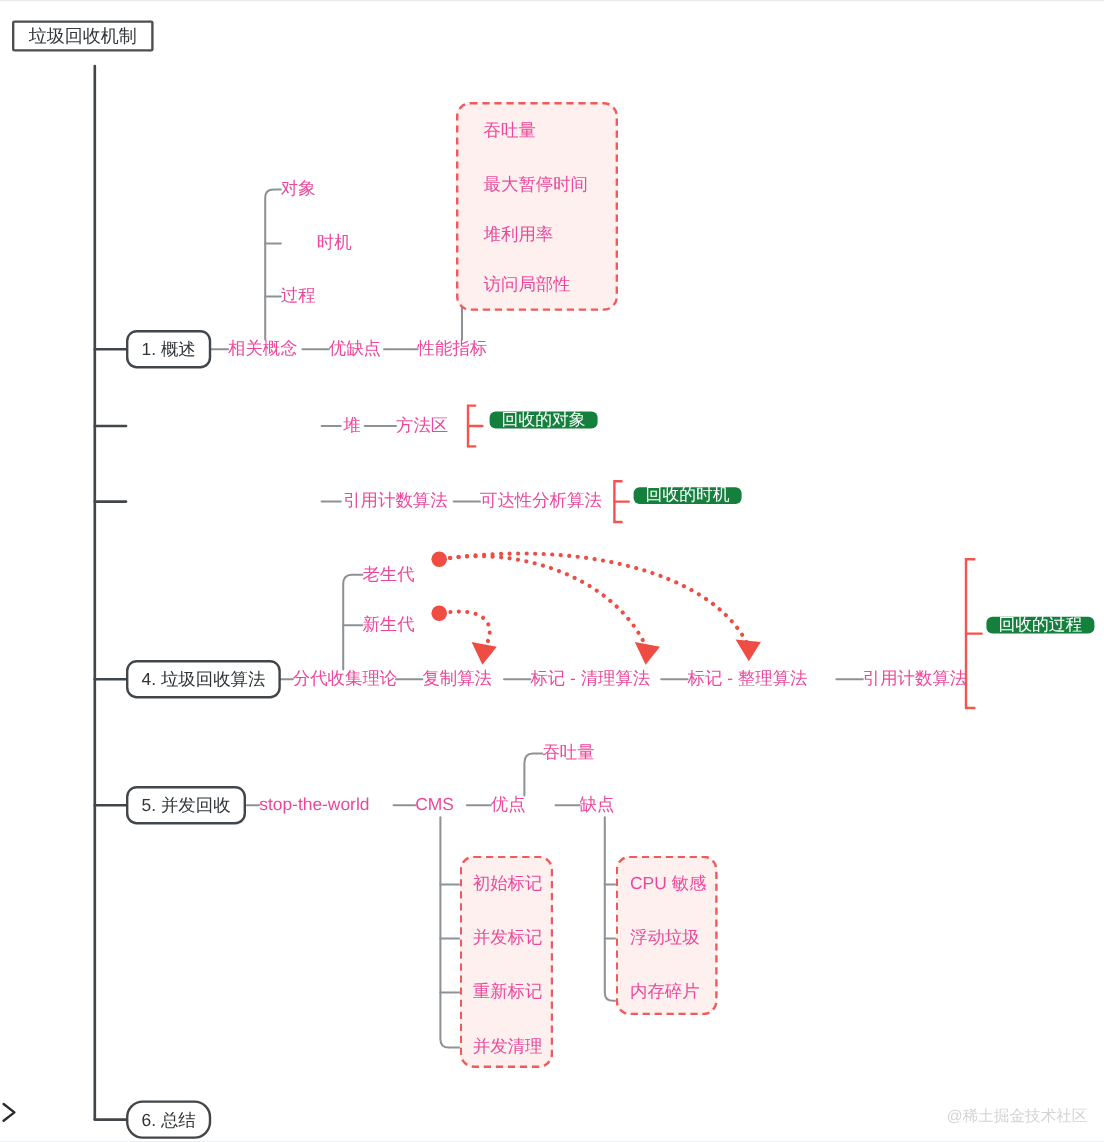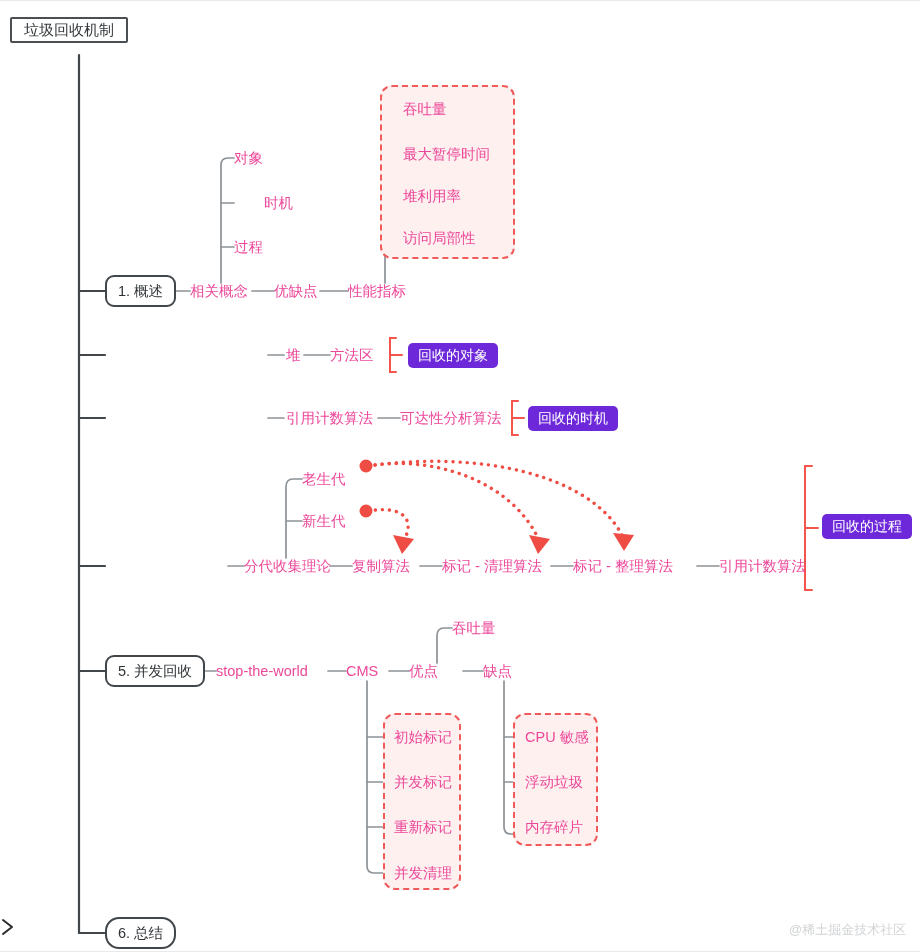--- a/index.html
+++ b/index.html
@@ -60,26 +60,26 @@
     font-size: 14.5px;
     white-space: nowrap;
     line-height: 1;
   }
   
   .badge {
     position: absolute;
     display: flex;
     align-items: center;
     justify-content: center;
-    background: #6d28d9;
+    background: #15803d;
     color: #ffffff;
     font-size: 14px;
     border-radius: 5px;
     padding: 0 10px;
-    height: 25px;
+    height: 14px;
     white-space: nowrap;
   }
   
   .dashbox {
     position: absolute;
     border: 2px dashed #ef5a5a;
     border-radius: 12px;
     background: #fdf0ef;
     box-sizing: border-box;
   }
@@ -230,20 +230,21 @@
   <div class="leaf" style="left:403px; top:231px;">访问局部性</div>
 
   <div class="leaf" style="left:286px; top:348px;">堆</div>
   <div class="leaf" style="left:330px; top:348px;">方法区</div>
   <div class="badge" style="left:408px; top:343px;">回收的对象</div>
 
   <div class="leaf" style="left:286px; top:411px;">引用计数算法</div>
   <div class="leaf" style="left:400px; top:411px;">可达性分析算法</div>
   <div class="badge" style="left:528px; top:406px;">回收的时机</div>
 
+  <div class="node main-node" style="left:105px; top:550px;">4. 垃圾回收算法</div>
   <div class="leaf" style="left:244px; top:559px;">分代收集理论</div>
   <div class="leaf" style="left:352px; top:559px;">复制算法</div>
   <div class="leaf" style="left:442px; top:559px;">标记 - 清理算法</div>
   <div class="leaf" style="left:573px; top:559px;">标记 - 整理算法</div>
   <div class="leaf" style="left:719px; top:559px;">引用计数算法</div>
 
   <div class="leaf" style="left:302px; top:472px;">老生代</div>
   <div class="leaf" style="left:302px; top:514px;">新生代</div>
 
   <div class="badge" style="left:822px; top:514px;">回收的过程</div>

